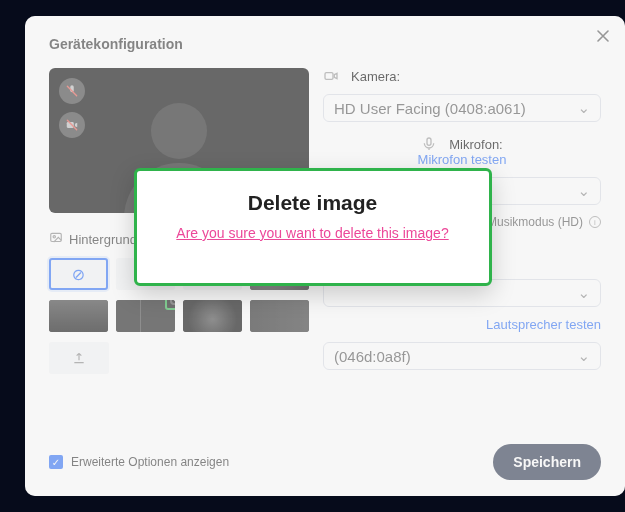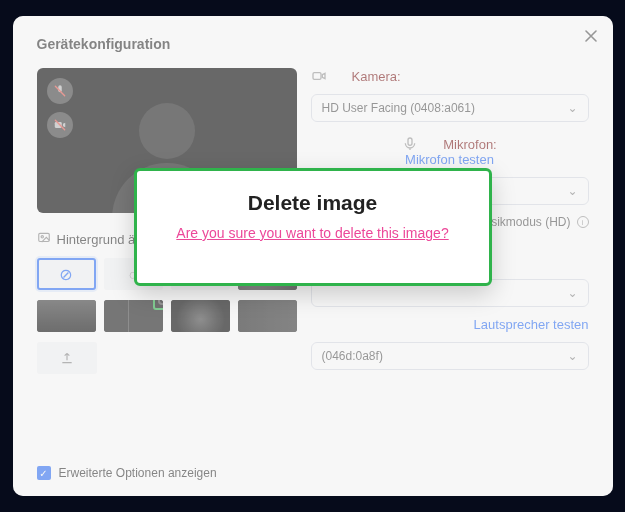--- a/index.html
+++ b/index.html
@@ -1,21 +1,21 @@
 <!DOCTYPE html>
 <html><head>
 <meta charset="utf-8">
 <style>
   * { box-sizing: border-box; margin: 0; padding: 0; }
   html, body { width: 625px; height: 512px; overflow: hidden; font-family: -apple-system, BlinkMacSystemFont, "Segoe UI", Arial, sans-serif; }
   body { background: #0f1830; }
   .modal-backdrop {
     position: absolute; inset: 0;
     background: rgba(5,10,25,0.9);
-    display: flex; align-items: center; justify-content: center;
+    display: flex; align-items: center; justify-content: flex-end;
   }
   .settings-modal {
     width: 600px; height: 480px;
     background: #fff;
     border-radius: 10px;
     position: relative;
     padding: 20px 24px 18px 24px;
     filter: brightness(0.97);
   }
   .title { font-size: 14px; font-weight: 600; color: #333; }
@@ -64,26 +64,26 @@
     position:absolute; width:18px; height:18px; right:-8px; top:-8px;
     border:2px solid #2fb34b; background:#111; border-radius:3px;
     display:flex; align-items:center; justify-content:center;
   }
   .green-badge::before {
     content:''; width:8px; height:8px; border-radius:50%;
     box-shadow: inset 0 0 0 2px #555;
   }
   .right-col { flex:1; display:flex; flex-direction:column; gap:10px; }
   .field-row { display:flex; align-items:center; justify-content:space-between; font-size:13px; }
-  .field-row .lhs { display:flex; align-items:center; gap:25px; color:#7f1d1d; }
+  .field-row .lhs { display:flex; align-items:center; gap:12px; color:#000000; }
   .field-row .rhs { color:#2d6ff7; text-decoration:none; cursor:pointer; }
   .dev-icon { color:#888; display:inline-flex; }
   .select {
     border:1px solid #d9dde5; border-radius:6px; height:28px;
-    display:flex; align-items:center; padding:11px 10px; font-size:12px; color:#555;
+    display:flex; align-items:center; padding:11px 10px; font-size:15px; color:#555;
     justify-content:space-between; cursor:pointer;
   }
   .select .chev { color:#888; }
   .audio-mode { display:flex; align-items:center; gap:6px; font-size:12px; color:#555; justify-content:flex-end; }
   .info-icon { width:12px; height:12px; border:1px solid #999; border-radius:50%; display:inline-flex; align-items:center; justify-content:center; font-size:8px; color:#999; }
   .footer {
     position:absolute; bottom:16px; left:24px; right:24px;
     display:flex; align-items:center; justify-content:space-between;
   }
   .checkbox-row { display:flex; align-items:center; gap:8px; font-size:12px; color:#333; }
@@ -247,20 +247,21 @@
           <span class="chev">⌄</span>
         </div>
       </div>
     </div>
 
     <div class="footer">
       <label class="checkbox-row">
         <span class="chk">✓</span>
         <span>Erweiterte Optionen anzeigen</span>
       </label>
+      <button class="save-btn">Speichern</button>
     </div>
 
     <div class="dim"></div>
   </div>
 
   <div class="confirm">
     <h2>Delete image</h2>
     <p>Are you sure you want to delete this image?</p>
   </div>
 </div>

